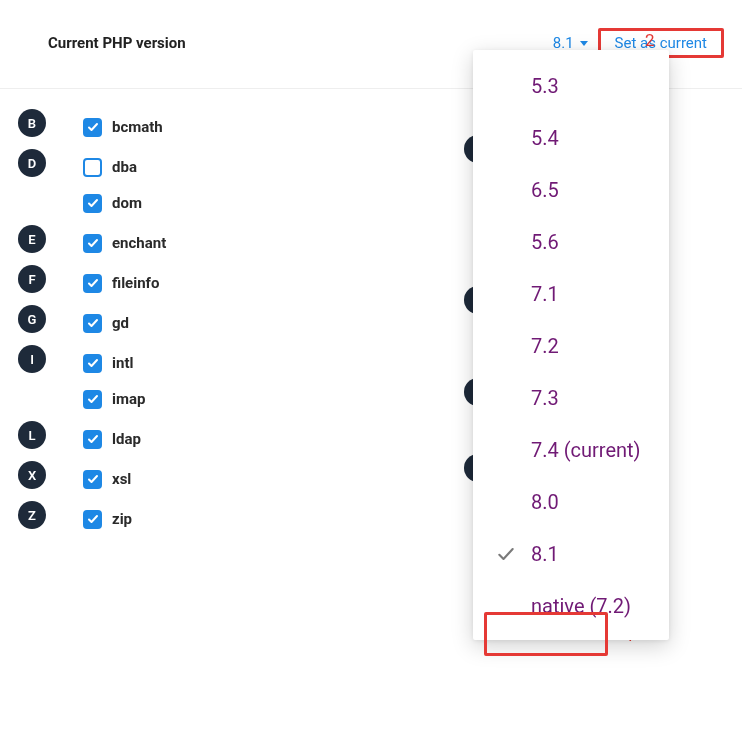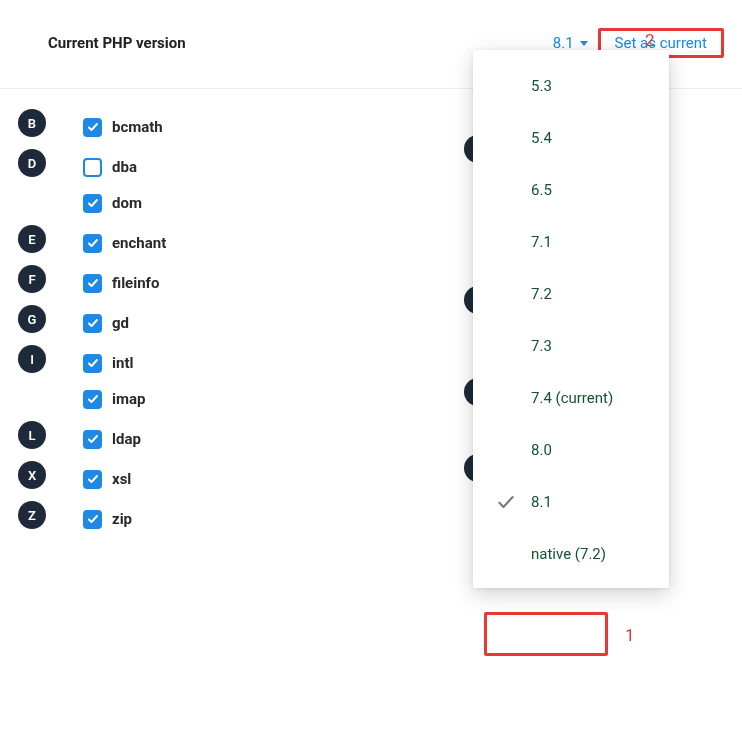--- a/index.html
+++ b/index.html
@@ -132,22 +132,22 @@
       box-shadow: 0 6px 22px rgba(0,0,0,.18), 0 1px 4px rgba(0,0,0,.08);
       border-radius: 2px;
       padding: 10px 0 8px 0;
       z-index: 5;
     }
     .dd-item {
       height: 52px;
       display: flex;
       align-items: center;
       padding: 0 16px 0 22px;
-      color: #14532d;
-      font-size: 15px;
+      color: #701a75;
+      font-size: 20px;
       cursor: pointer;
       gap: 14px;
     }
     .dd-item .dd-icon {
       width: 22px;
       flex: 0 0 22px;
       display: flex;
       align-items: center;
       justify-content: center;
     }
@@ -356,20 +356,24 @@
     <div class="dd-item">
       <span class="dd-icon"></span>
       <span class="dd-label">5.4</span>
     </div>
     <div class="dd-item">
       <span class="dd-icon"></span>
       <span class="dd-label">6.5</span>
     </div>
     <div class="dd-item">
       <span class="dd-icon"></span>
+      <span class="dd-label">5.6</span>
+    </div>
+    <div class="dd-item">
+      <span class="dd-icon"></span>
       <span class="dd-label">7.1</span>
     </div>
     <div class="dd-item">
       <span class="dd-icon"></span>
       <span class="dd-label">7.2</span>
     </div>
     <div class="dd-item">
       <span class="dd-icon"></span>
       <span class="dd-label">7.3</span>
     </div>

